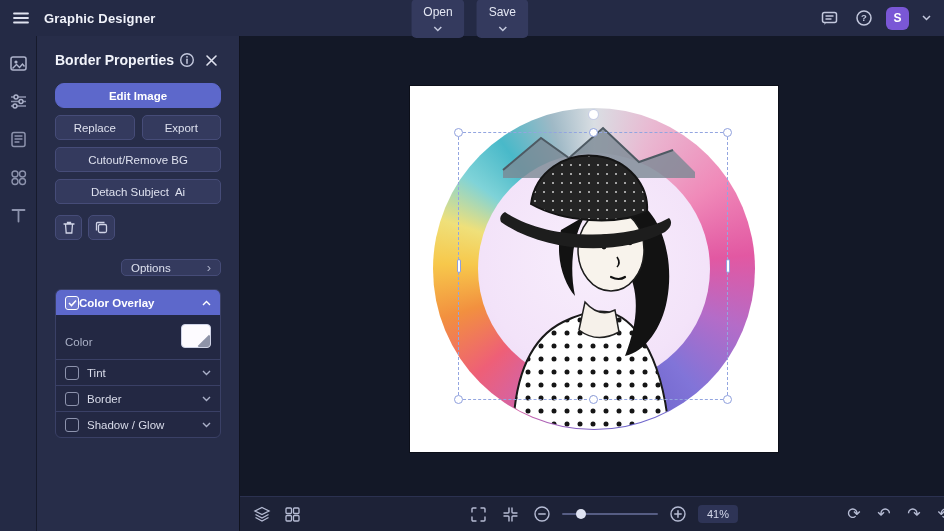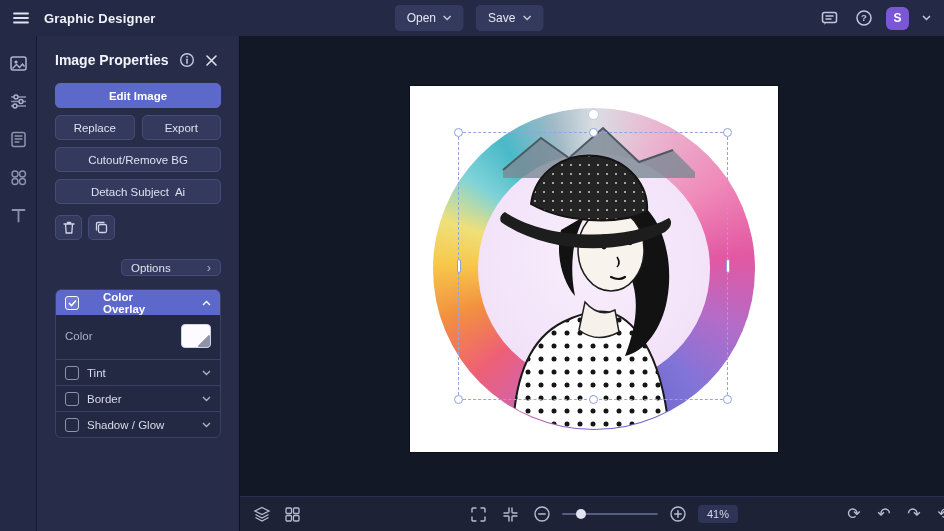--- a/index.html
+++ b/index.html
@@ -13,55 +13,55 @@
 
   
   .topbar{position:absolute;top:0;left:0;width:944px;height:36px;background:var(--bg-top);
     display:flex;align-items:center;z-index:30;}
   .tb-left{display:flex;align-items:center;gap:10px;padding-left:8px;}
   .icon-btn{background:none;border:none;color:#c3c8dd;display:flex;align-items:center;justify-content:center;
     width:26px;height:26px;border-radius:4px;cursor:pointer;}
   .app-title{font-size:13px;font-weight:700;color:#f0f2fa;letter-spacing:.2px;}
   .tb-center{position:absolute;left:50%;transform:translateX(-52%);display:flex;gap:12px;}
   .tb-btn{display:flex;align-items:center;gap:7px;background:var(--btn);border:1px solid transparent;
-    color:#e4e7f3;font-size:12px;padding:5px 11px;border-radius:5px;cursor:pointer;}
+    color:#e4e7f3;font-size:12px;padding:5px 11px;border-radius:5px;cursor:pointer;flex-direction:column;}
   .tb-right{margin-left:auto;display:flex;align-items:center;gap:9px;padding-right:10px;}
   .avatar{width:23px;height:23px;border-radius:6px;background:var(--avatar);color:#fff;font-size:12px;
     font-weight:700;display:flex;align-items:center;justify-content:center;cursor:pointer;}
 
   
   .rail{position:absolute;top:36px;left:0;width:37px;height:495px;background:var(--bg-top);
     border-right:1px solid #161a2c;display:flex;flex-direction:column;align-items:center;
     padding-top:14px;gap:12px;z-index:20;}
   .rail .icon-btn{color:#8d93ad;}
 
   
   .panel{position:absolute;top:36px;left:37px;width:203px;height:495px;background:var(--bg-panel);
     border-right:1px solid #10131f;padding:14px 18px 0 18px;z-index:20;}
   .panel-head{display:flex;align-items:center;margin-bottom:13px;}
   .panel-title{font-size:14px;font-weight:700;color:#f2f4fb;}
   .panel-head .icon-btn{width:20px;height:20px;margin-left:auto;}
   .panel-head .icon-btn + .icon-btn{margin-left:4px;}
   .btn{width:100%;height:25px;display:flex;align-items:center;justify-content:center;gap:6px;
     background:var(--btn);border:1px solid var(--btn-border);border-radius:5px;color:#dde0ee;
     font-size:11.5px;cursor:pointer;margin-bottom:7px;}
-  .btn.primary{background:var(--accent);border-color:var(--accent);color:#fff;font-weight:600;}
+  .btn.primary{background:var(--accent);border-color:var(--accent);color:#fff;font-weight:600;border-radius:9px;}
   .btn-row{display:flex;gap:7px;margin-bottom:7px;}
   .btn-row .btn{margin-bottom:0;}
   .mini-row{display:flex;gap:6px;margin:11px 0 13px 0;}
   .sq-btn{width:27px;height:25px;display:flex;align-items:center;justify-content:center;background:var(--btn);
     border:1px solid var(--btn-border);border-radius:5px;color:#cfd3e6;cursor:pointer;flex:0 0 auto;}
   .opt-btn{flex:1;display:flex;align-items:center;background:var(--btn);border:1px solid var(--btn-border);
     border-radius:5px;color:#dde0ee;font-size:11.5px;padding:0 9px;cursor:pointer;margin-top:44px;}
   .opt-btn .chev{margin-left:auto;color:#aab0c8;font-size:13px;}
 
   .fx-card{border:1px solid var(--line);border-radius:6px;overflow:hidden;background:var(--bg-card);}
-  .fx-head{display:flex;align-items:center;gap:24px;background:var(--accent);padding:0 9px;height:25px;cursor:pointer;}
+  .fx-head{display:flex;align-items:center;gap:0;background:var(--accent);padding:0 9px;height:25px;cursor:pointer;}
   .fx-head .fx-label{font-size:11.5px;color:#fff;font-weight:600;}
-  .fx-body{padding:9px 9px 11px 9px;display:flex;align-items:center;}
+  .fx-body{padding:9px 9px 11px 9px;display:flex;align-items:flex-end;}
   .fx-body .lbl{font-size:11.5px;color:#aab0c6;}
   .swatch{margin-left:auto;width:30px;height:24px;border-radius:4px;background:#fdfbff;position:relative;
     overflow:hidden;cursor:pointer;border:1px solid #cfd3e6;}
   .swatch::after{content:"";position:absolute;right:-7px;bottom:-7px;width:16px;height:16px;background:#8e93a8;
     transform:rotate(45deg);}
   .fx-row{display:flex;align-items:center;gap:8px;height:26px;padding:0 9px;border-top:1px solid var(--line);cursor:pointer;}
   .fx-row .fx-label{font-size:11.5px;color:#d8dbe9;}
   .chev-end{margin-left:auto;color:#aab0c8;}
   .cbx{width:14px;height:14px;border-radius:3px;border:1.4px solid #8d93ad;background:transparent;flex:0 0 auto;
     display:flex;align-items:center;justify-content:center;cursor:pointer;}
@@ -188,21 +188,21 @@
     </button>
     <button class="icon-btn">
       <svg width="17" height="17" viewBox="0 0 17 17">
           <path d="M2.5 3h12M8.5 3v11.5" stroke="#8d93ad" stroke-width="1.8" stroke-linecap="round"></path>
         </svg>
     </button>
   </nav>
 
   <aside class="panel">
     <div class="panel-head">
-      <span class="panel-title">Image Properties</span>
+      <span class="panel-title">Border Properties</span>
       <button class="icon-btn">
         <svg width="16" height="16" viewBox="0 0 16 16">
             <circle cx="8" cy="8" r="6.3" stroke="#c3c8dd" stroke-width="1.4" fill="none"></circle>
             <path d="M8 7.2v4" stroke="#c3c8dd" stroke-width="1.5" stroke-linecap="round"></path>
             <circle cx="8" cy="4.8" r="0.9" fill="#c3c8dd"></circle>
           </svg>
       </button>
       <button class="icon-btn">
         <svg width="13" height="13" viewBox="0 0 13 13">
             <path d="M2 2l9 9M11 2l-9 9" stroke="#dfe2ef" stroke-width="1.6" stroke-linecap="round"></path>

